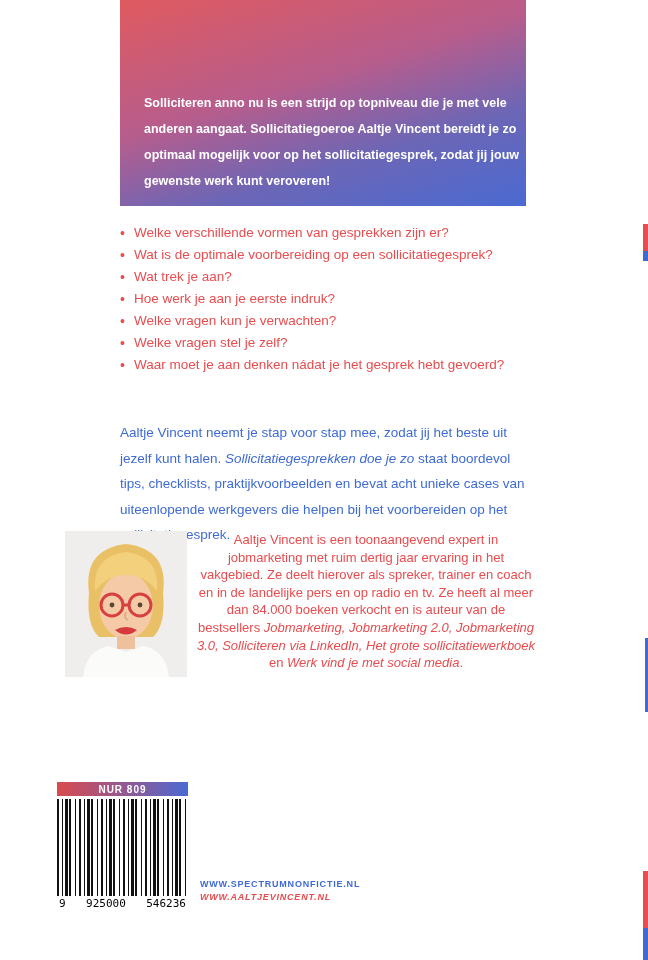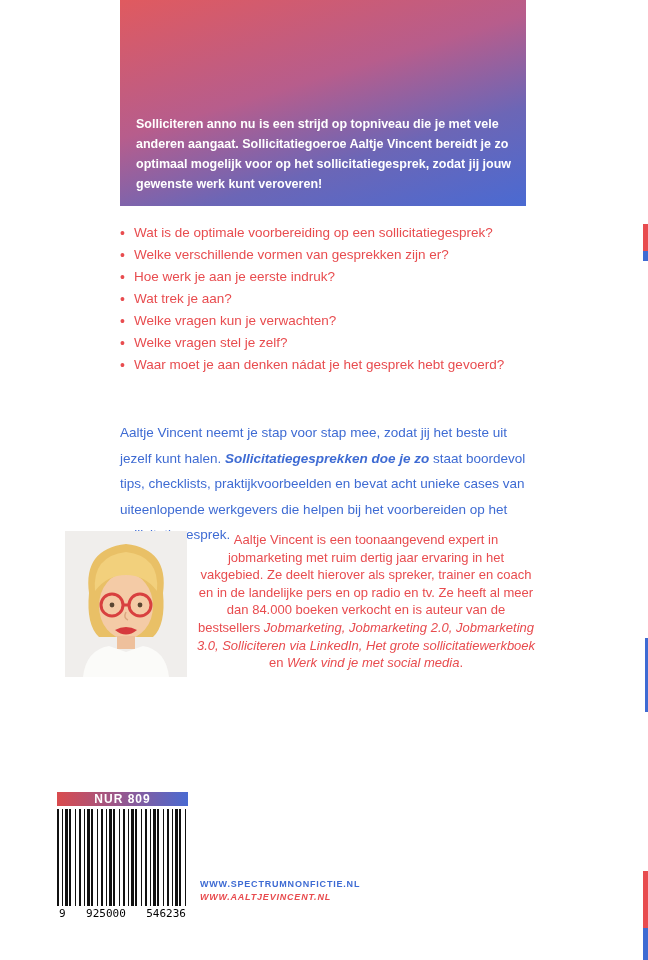--- a/index.html
+++ b/index.html
@@ -12,58 +12,58 @@
     font-family:"Liberation Sans",sans-serif;overflow:hidden;
   }
   .page{position:absolute;inset:0;background:#fff;}
 
   
   .hero{
     position:absolute;left:120px;top:0;width:406px;height:206px;
     background:linear-gradient(163deg,#e05a5f 0%,#b75d8c 42%,#6c66b6 70%,#4a6ad2 100%);
   }
   .hero-text{
-    position:absolute;left:16px;bottom:12px;width:382px;
-    color:#ffffff;font-weight:700;font-size:12.5px;line-height:20px;
+    position:absolute;left:24px;bottom:12px;width:382px;
+    color:#ffffff;font-weight:700;font-size:12.5px;line-height:26px;
   }
 
   
   .questions{position:absolute;left:120px;top:224px;width:424px;}
   .questions ul{margin:0;padding:0;list-style:none;}
   .questions li{
     display:flex;gap:9px;margin-bottom:4px;
     font-size:13.5px;line-height:18px;color:var(--red);
   }
   .questions .dot{flex:0 0 auto;color:var(--red);font-size:14px;line-height:18px;}
   .questions .dot::before{content:"\2022";}
 
   
   .intro{
     position:absolute;left:120px;top:420px;width:414px;
     color:var(--blue);font-size:13.5px;line-height:25.5px;
   }
-  .intro .it{font-style:italic;font-weight:bold;}
+  .intro .it{font-style:italic;}
 
   
   .author-photo{
     position:absolute;left:65px;top:531px;width:122px;height:146px;
     background:#f0eeec;overflow:hidden;
   }
   .author-text{
     position:absolute;left:196px;top:531px;width:340px;
     color:var(--red);font-size:13px;line-height:17.6px;text-align:center;
   }
   .author-text .it{font-style:italic;}
 
   
   .barcode{position:absolute;left:57px;top:782px;width:131px;background:#fff;}
   .nur-bar{
     height:14px;display:flex;align-items:center;justify-content:center;
     background:linear-gradient(90deg,#d94b4e 0%,#8e5a97 55%,#4a6ad1 100%);
-    color:#fff;font-size:12px;font-weight:700;letter-spacing:1px;margin-top:10px;
+    color:#fff;font-size:10px;font-weight:700;letter-spacing:1px;
   }
   .bars{
     height:97px;margin-top:3px;
     background:repeating-linear-gradient(90deg,
       #111 0px,#111 2px,#fff 2px,#fff 5px,
       #111 5px,#111 6px,#fff 6px,#fff 8px,
       #111 8px,#111 11px,#fff 11px,#fff 12px,
       #111 12px,#111 14px,#fff 14px,#fff 18px,
       #111 18px,#111 19px,#fff 19px,#fff 22px);
   }
@@ -91,33 +91,33 @@
 <div class="page">
 
   <div class="hero">
     <div class="hero-text">Solliciteren anno nu is een strijd op topniveau die je met vele anderen aangaat. Sollicitatiegoeroe Aaltje Vincent bereidt je zo optimaal mogelijk voor op het sollicitatiegesprek, zodat jij jouw gewenste werk kunt veroveren!</div>
   </div>
 
   <div class="questions">
     <ul>
         <li>
         <span class="dot"></span>
+        <span>Welke verschillende vormen van gesprekken zijn er?</span>
+      </li>
+        <li>
+        <span class="dot"></span>
         <span>Wat is de optimale voorbereiding op een sollicitatiegesprek?</span>
       </li>
         <li>
         <span class="dot"></span>
-        <span>Welke verschillende vormen van gesprekken zijn er?</span>
+        <span>Wat trek je aan?</span>
       </li>
         <li>
         <span class="dot"></span>
         <span>Hoe werk je aan je eerste indruk?</span>
-      </li>
-        <li>
-        <span class="dot"></span>
-        <span>Wat trek je aan?</span>
       </li>
         <li>
         <span class="dot"></span>
         <span>Welke vragen kun je verwachten?</span>
       </li>
         <li>
         <span class="dot"></span>
         <span>Welke vragen stel je zelf?</span>
       </li>
         <li>

